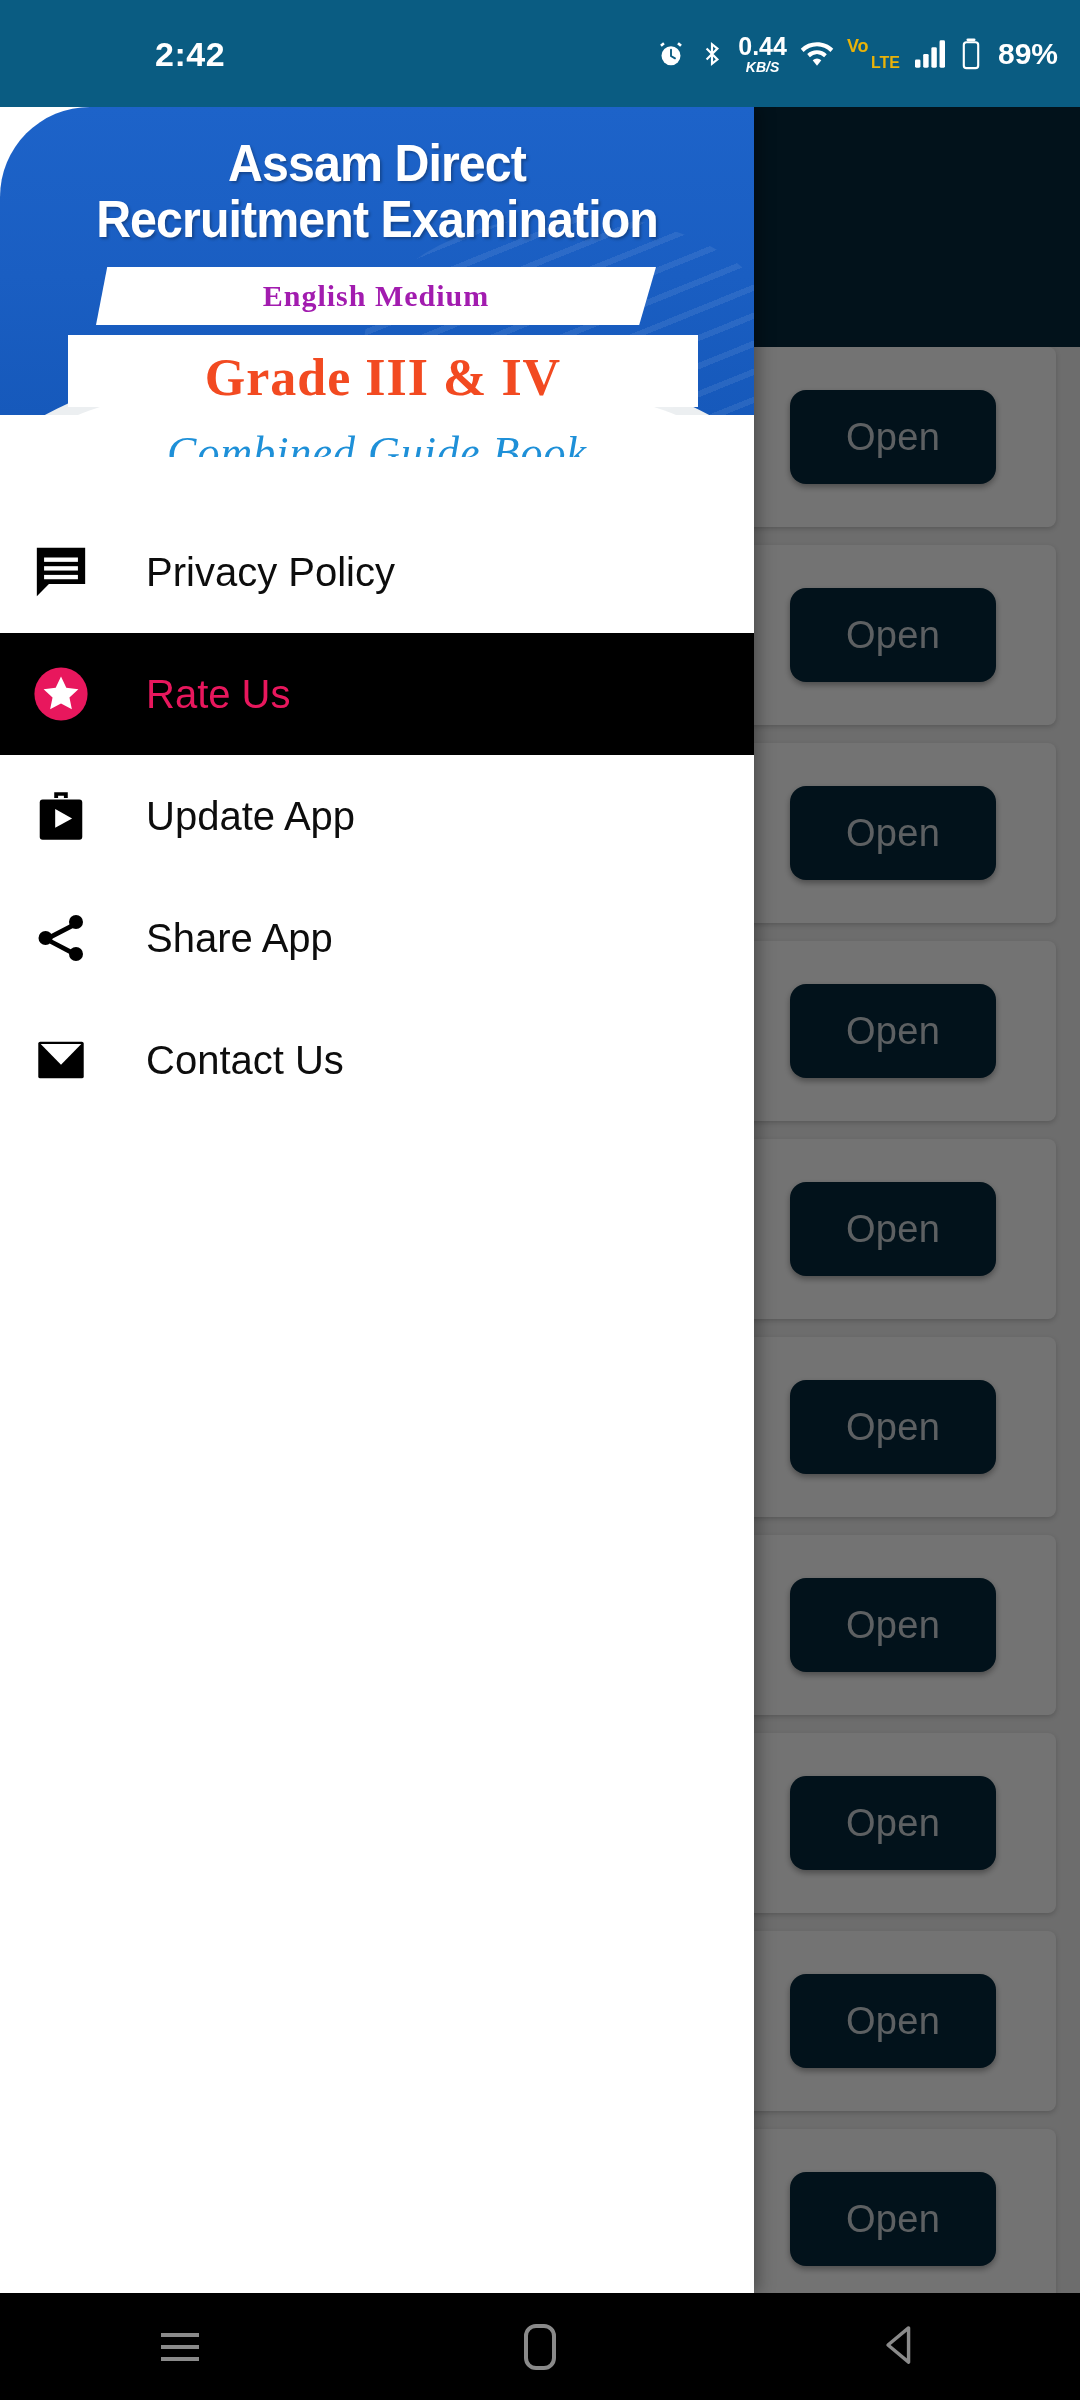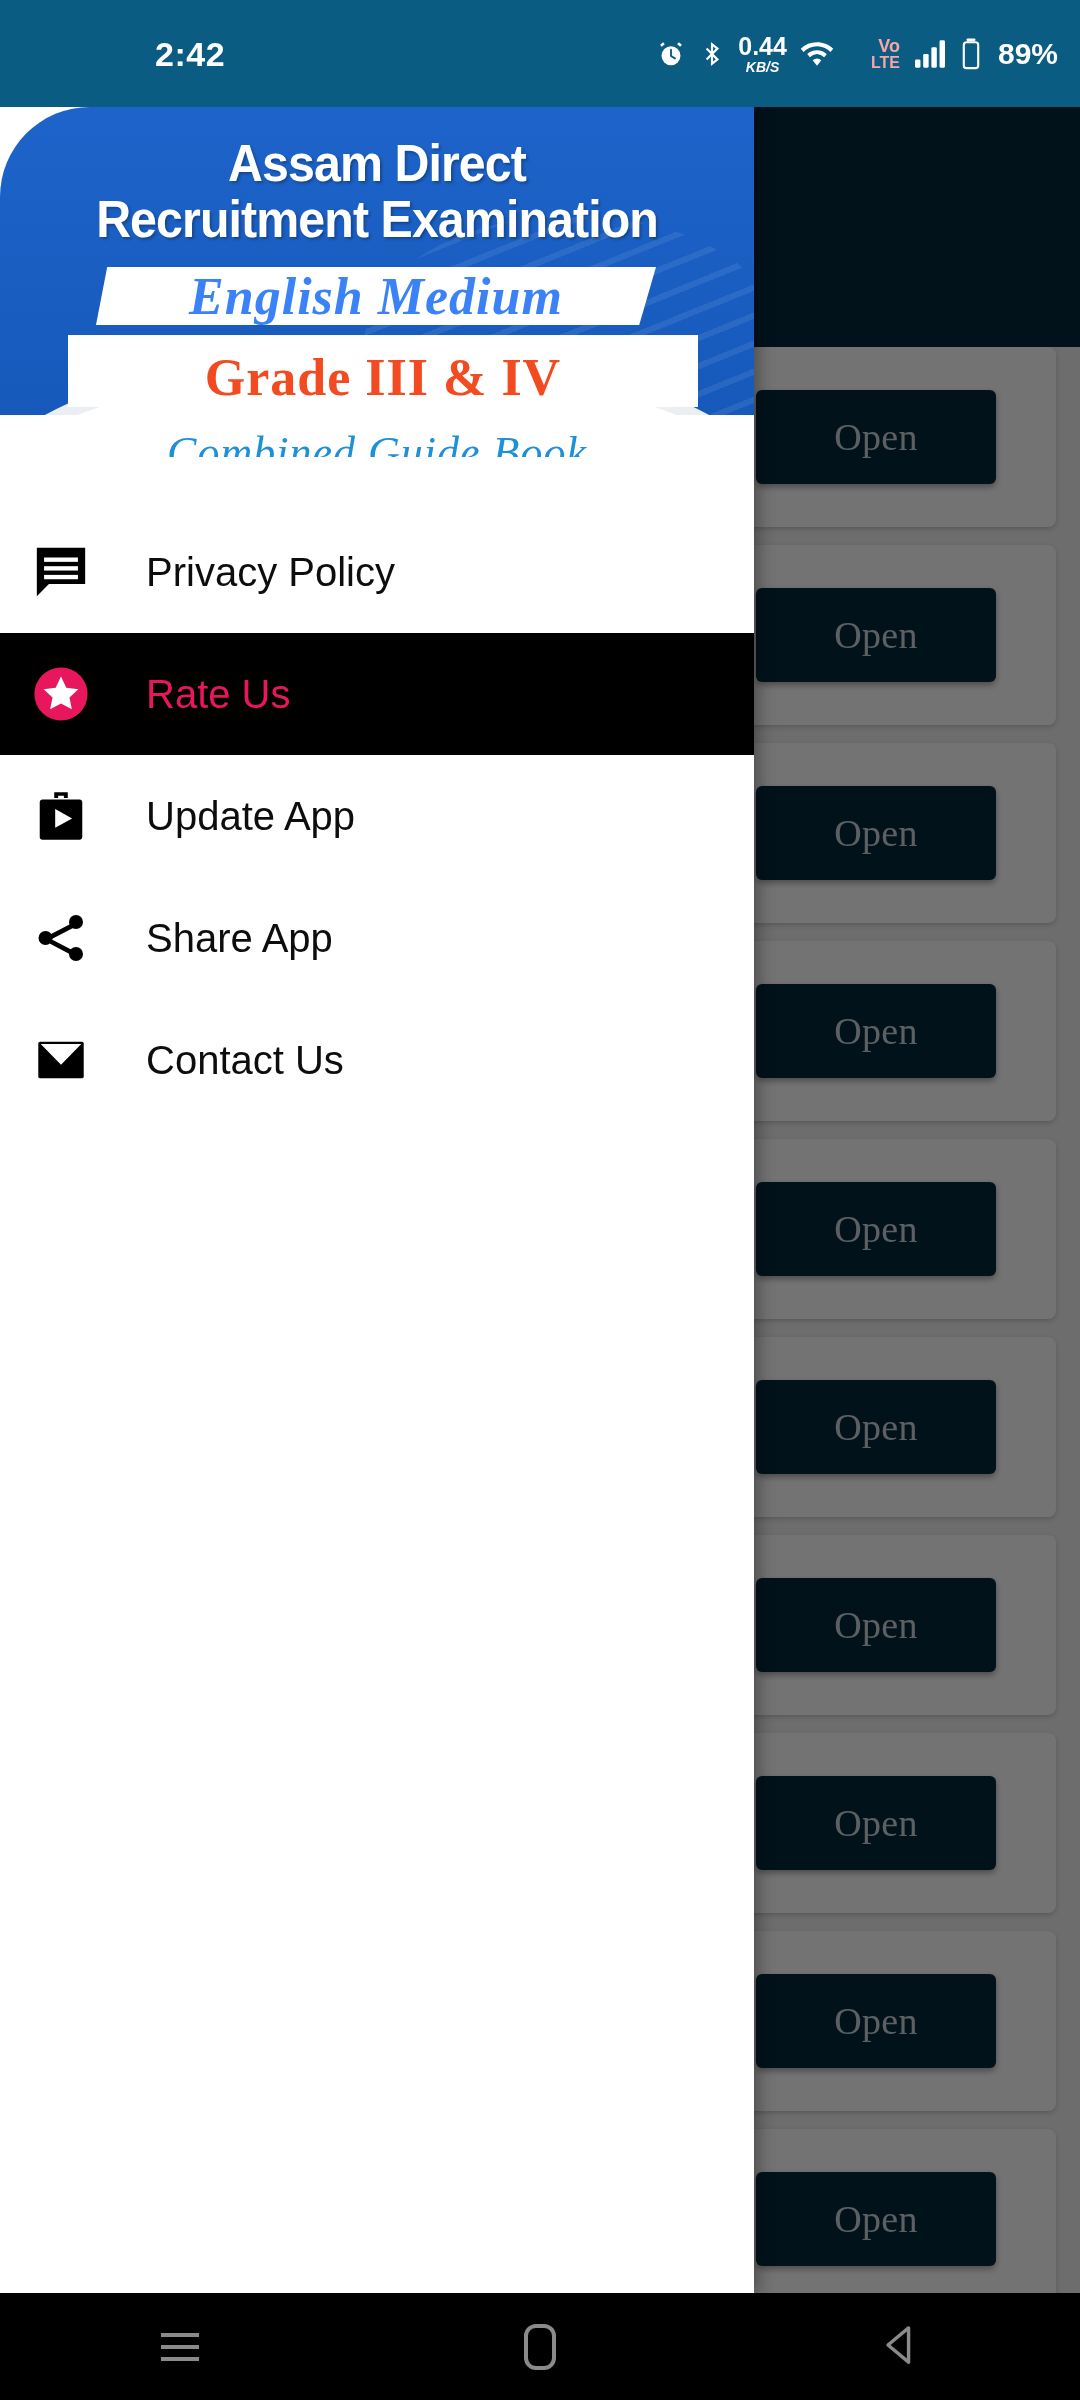--- a/index.html
+++ b/index.html
@@ -37,22 +37,22 @@
     color:#ffffff;
   }
   .sb-ico { display:flex; align-items:center; justify-content:center; }
   .net-speed {
     display:flex; flex-direction:column; align-items:center;
     line-height:1; color:#fff;
   }
   .net-speed .v { font-size:25px; font-weight:600; }
   .net-speed .u { font-size:14px; font-weight:600; margin-top:1px;font-style:italic; }
   .volte {
-    display:flex; flex-direction:column; align-items:flex-end;
-    line-height:1; color:#fca5a5; font-weight:700;
+    display:flex; flex-direction:column; align-items:flex-start;
+    line-height:1; color:#eab308; font-weight:700;
   }
   .volte .a { font-size:18px; }
   .volte .b { font-size:16px;margin-left:24px; }
   #battery-pct { font-size:30px; font-weight:600; color:#fff; margin-left:3px; }
 
   
   #content {
     position:absolute; left:0; top:107px;
     width:1080px; height:2186px;
     background:#ffffff;
@@ -77,29 +77,28 @@
     border-radius:8px;
     box-shadow:0 2px 5px rgba(0,0,0,.18);
     height:180px;
     display:flex;
     align-items:center;
     justify-content:flex-end;
     padding-right:60px;
   }
   .card:first-child { margin-top:0; }
   .open-btn {
-    width:240px; height:94px;
+    width:206px; height:94px;
     background:#06293d;
     color:#cfd6da;
-    border-radius:6px;
+    border-radius:16px;
     display:flex; align-items:center; justify-content:center;
     font-size:38px;
     box-shadow:0 3px 6px rgba(0,0,0,.35);
     letter-spacing:.3px;
-    font-family:Liberation Serif, serif;
   }
 
   
   #scrim {
     position:absolute; left:0; top:107px;
     width:1080px; height:2186px;
     background:rgba(0,0,0,.55);
     z-index:20;
   }
 
@@ -163,22 +162,22 @@
   }
   #ribbon-medium {
     position:absolute; left:96px; top:160px;
     width:560px; height:58px;
     background:#ffffff;
     clip-path:polygon(2% 0, 100% 0, 97% 100%, 0 100%);
     display:flex; align-items:center; justify-content:center;
   }
   #ribbon-medium span {
     font-family:"Liberation Serif", serif;
-    font-style:italic; font-weight:700;
-    font-size:52px; color:#3b82f6;
+    font-weight:700;
+    font-size:30px; color:#a21caf;
     letter-spacing:1px;
   }
   #ribbon-grade {
     position:absolute; left:68px; top:228px;
     width:630px; height:72px;
     background:#ffffff;
     display:flex; align-items:flex-end; justify-content:center;
   }
   #ribbon-grade span {
     font-family:"Liberation Serif", serif;

